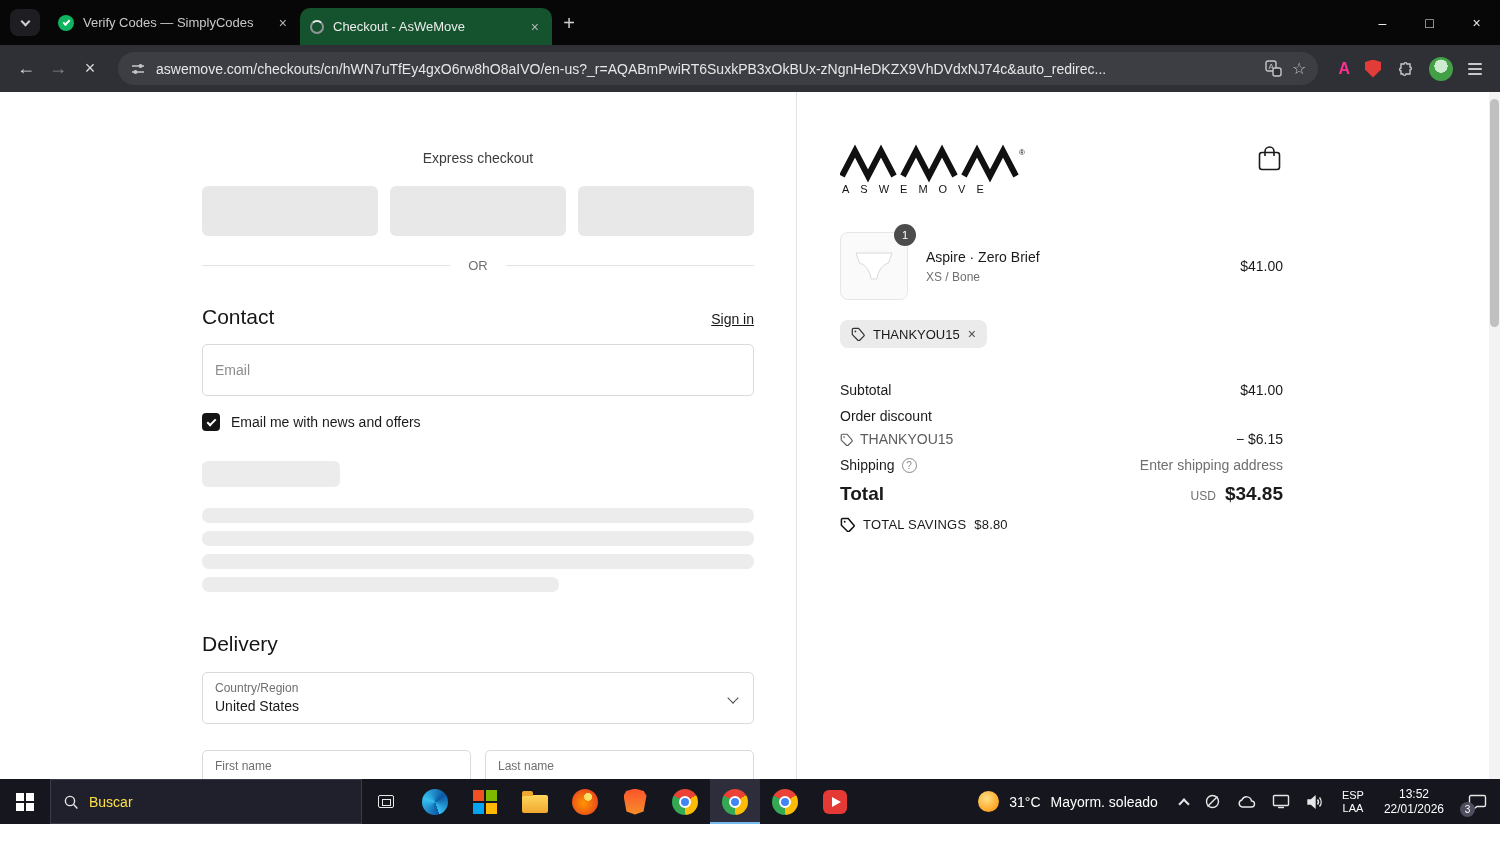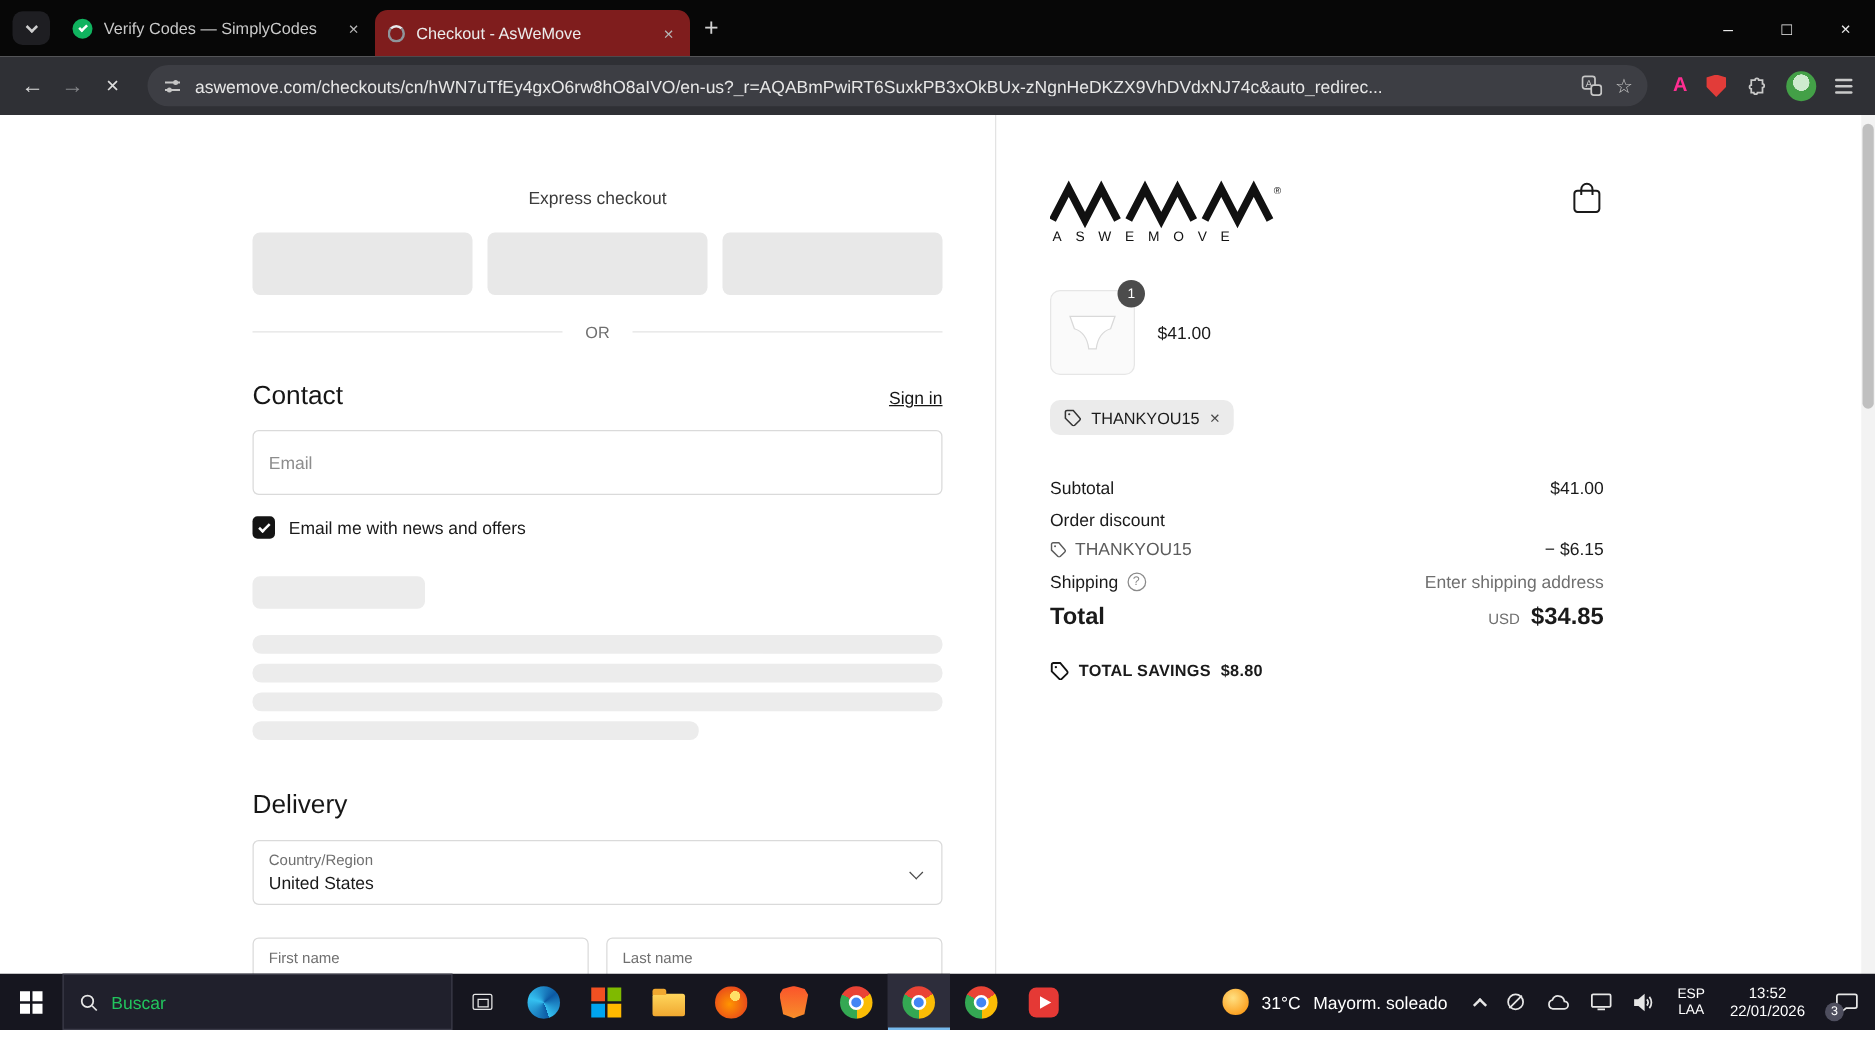--- a/index.html
+++ b/index.html
@@ -5,21 +5,21 @@
   *{margin:0;padding:0;box-sizing:border-box}
   html,body{width:1500px;height:843px;overflow:hidden}
   body{font-family:"Liberation Sans",sans-serif;background:#fff;color:#1a1a1a}
   .screen{position:relative;width:1500px;height:824px;overflow:hidden}
 
   
   .tabbar{position:absolute;top:0;left:0;right:0;height:45px;background:#070707;display:flex;align-items:flex-end}
   .tabsearch{width:30px;height:27px;margin:0 8px 9px 10px;background:#1e1e22;border-radius:8px;display:flex;align-items:center;justify-content:center}
   .chev{display:inline-block;width:7px;height:7px;border-right:2px solid #cfcfcf;border-bottom:2px solid #cfcfcf;transform:rotate(45deg);margin-top:-3px}
   .tab{width:252px;height:45px;display:flex;align-items:center;gap:9px;padding:0 10px;color:#c9c9c9;font-size:13px}
-  .tab.active{height:37px;background:#7f1d1d;border-radius:10px 10px 0 0;color:#ececec}
+  .tab.active{height:37px;background:#14532d;border-radius:10px 10px 0 0;color:#ececec}
   .tab .title{flex:1;white-space:nowrap;overflow:hidden;text-overflow:ellipsis}
   .tab .x{font-size:14px;color:#b5b5b5;padding:0 3px}
   .fav-green{width:16px;height:16px;border-radius:50%;background:#10b35f;flex:none;display:flex;align-items:center;justify-content:center}
   .fav-green i{display:block;width:7px;height:4px;border-left:2px solid #fff;border-bottom:2px solid #fff;transform:rotate(-45deg);margin-top:-2px}
   .fav-spin{width:14px;height:14px;border-radius:50%;border:2px solid #8f959b;border-top-color:#e8eaed;flex:none}
   .newtab{width:34px;height:34px;margin-bottom:5px;display:flex;align-items:center;justify-content:center;color:#d0d0d0;font-size:20px}
   .winctl{margin-left:auto;display:flex;height:45px}
   .winctl div{width:47px;height:45px;display:flex;align-items:center;justify-content:center;color:#e8e8e8;font-size:14px}
 
   .toolbar{position:absolute;top:45px;left:0;right:0;height:47px;background:#2f3035;display:flex;align-items:center;padding:0 10px}
@@ -90,32 +90,32 @@
   .coderow{margin-top:7px}
   .codeleft{display:flex;align-items:center;gap:7px;color:#5c5c5c}
   .shipval{color:#6f6f6f;font-weight:400}
   .shiplbl{display:flex;align-items:center;gap:7px}
   .qmark{width:15px;height:15px;border:1.2px solid #8a8a8a;border-radius:50%;color:#8a8a8a;font-size:10px;display:flex;align-items:center;justify-content:center}
   .totalrow{margin-top:10px;align-items:baseline}
   .totallbl{font-size:19px;font-weight:700}
   .totalright{display:flex;align-items:baseline;gap:9px}
   .cur{font-size:12px;color:#6f6f6f}
   .totalval{font-size:19px;font-weight:700}
-  .savings{margin-top:24px;display:flex;align-items:center;gap:8px;font-size:13px;font-weight:700;letter-spacing:.2px}
+  .savings{margin-top:12px;display:flex;align-items:center;gap:8px;font-size:13px;font-weight:400;letter-spacing:.2px}
 
   .sbar{position:absolute;top:92px;right:0;width:11px;height:706px;background:#f3f3f3}
   .sthumb{position:absolute;top:7px;left:1px;width:9px;height:228px;border-radius:5px;background:#c0c0c0}
   .sdown{position:absolute;bottom:5px;left:2px;width:0;height:0;border-left:4px solid transparent;border-right:4px solid transparent;border-top:6px solid #6d6d6d}
 
   
   .taskbar{position:absolute;bottom:0;left:0;right:0;height:45px;background:#16161f;display:flex;align-items:center;color:#fff}
   .tstart{width:50px;height:45px;display:flex;align-items:center;justify-content:center}
   .winlogo{display:grid;grid-template-columns:8px 8px;grid-template-rows:8px 8px;gap:2px}
   .winlogo i{background:#fff}
-  .tsearch{width:312px;height:45px;background:#20202c;border:1px solid #3b3b48;display:flex;align-items:center;gap:10px;padding:0 12px;font-size:14px;color:#22c55e}
+  .tsearch{width:312px;height:45px;background:#20202c;border:1px solid #3b3b48;display:flex;align-items:center;gap:10px;padding:0 12px;font-size:14px;color:#fde047}
   .taskview{width:48px;height:45px;display:flex;align-items:center;justify-content:center}
   .tv{position:relative;width:16px;height:13px;border:1.5px solid #e8e8e8;border-radius:2px}
   .tv::before{content:"";position:absolute;left:3px;top:3px;width:7px;height:5px;border:1.5px solid #e8e8e8}
   .apps{display:flex;height:45px}
   .app{width:50px;height:45px;display:flex;align-items:center;justify-content:center}
   .app.active{background:#2d2d3b;box-shadow:inset 0 -2px 0 #76b9ed}
   .ic-edge{width:26px;height:26px;border-radius:50%;background:conic-gradient(from 160deg,#0c59a4,#35c1f1,#0c59a4 70%,#35c1f1)}
   .ic-grid{display:grid;grid-template-columns:11px 11px;grid-template-rows:11px 11px;gap:2px}
   .ic-grid i:nth-child(1){background:#f25022}.ic-grid i:nth-child(2){background:#7fba00}
   .ic-grid i:nth-child(3){background:#00a4ef}.ic-grid i:nth-child(4){background:#ffb900}
@@ -273,20 +273,24 @@
           </svg>
         </div>
 
         <div class="prodrow">
           <div class="thumb">
             <svg width="46" height="36" viewBox="0 0 46 36">
               <path d="M5 5 h36 l-3.5 10 c-6.5 2 -10.5 8 -11.5 16 h-6 c-1 -8 -5 -14 -11.5 -16 z" fill="#fff" stroke="#d9d9d9" stroke-width="1"></path>
             </svg>
             <span class="badge">1</span>
           </div>
+          <div class="pinfo">
+            <div class="ptitle">Aspire · Zero Brief</div>
+            <div class="pvariant">XS / Bone</div>
+          </div>
           <div class="pprice">$41.00</div>
         </div>
 
 
         <div class="chiprow">
           <span class="chip">
             <svg width="14" height="14" viewBox="0 0 16 16">
                 <path d="M8.7 1.5 H3 A1.5 1.5 0 0 0 1.5 3 v5.7 l6.4 6.4 a1.5 1.5 0 0 0 2.1 0 l4.6 -4.6 a1.5 1.5 0 0 0 0 -2.1 z" fill="none" stroke="#333" stroke-width="1.4"></path>
                 <circle cx="5" cy="5" r="1" fill="#333"></circle>
               </svg>

